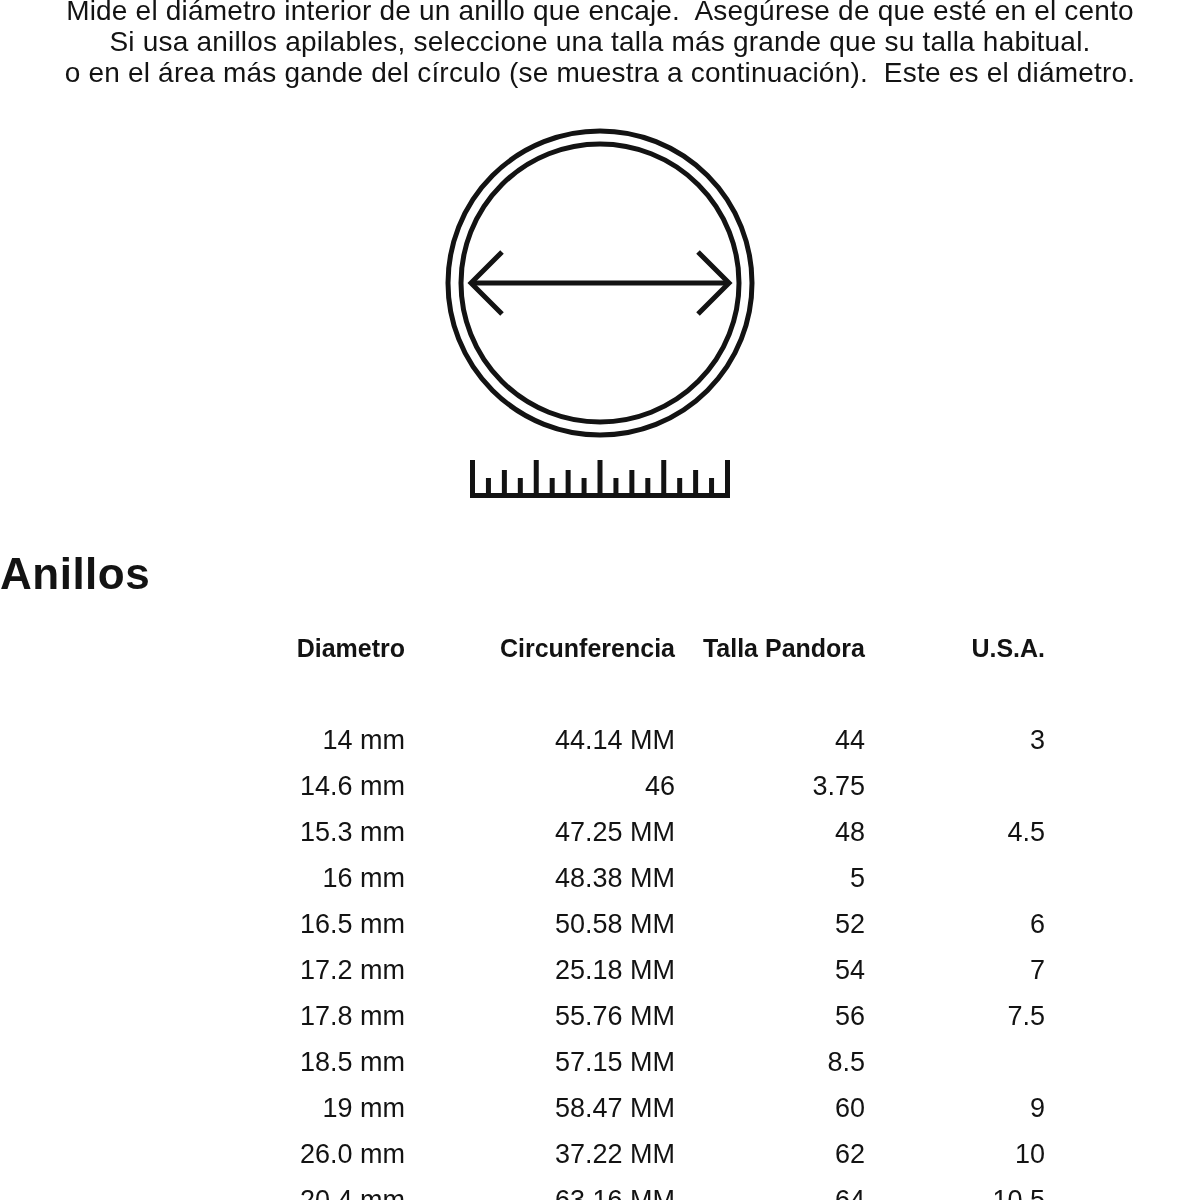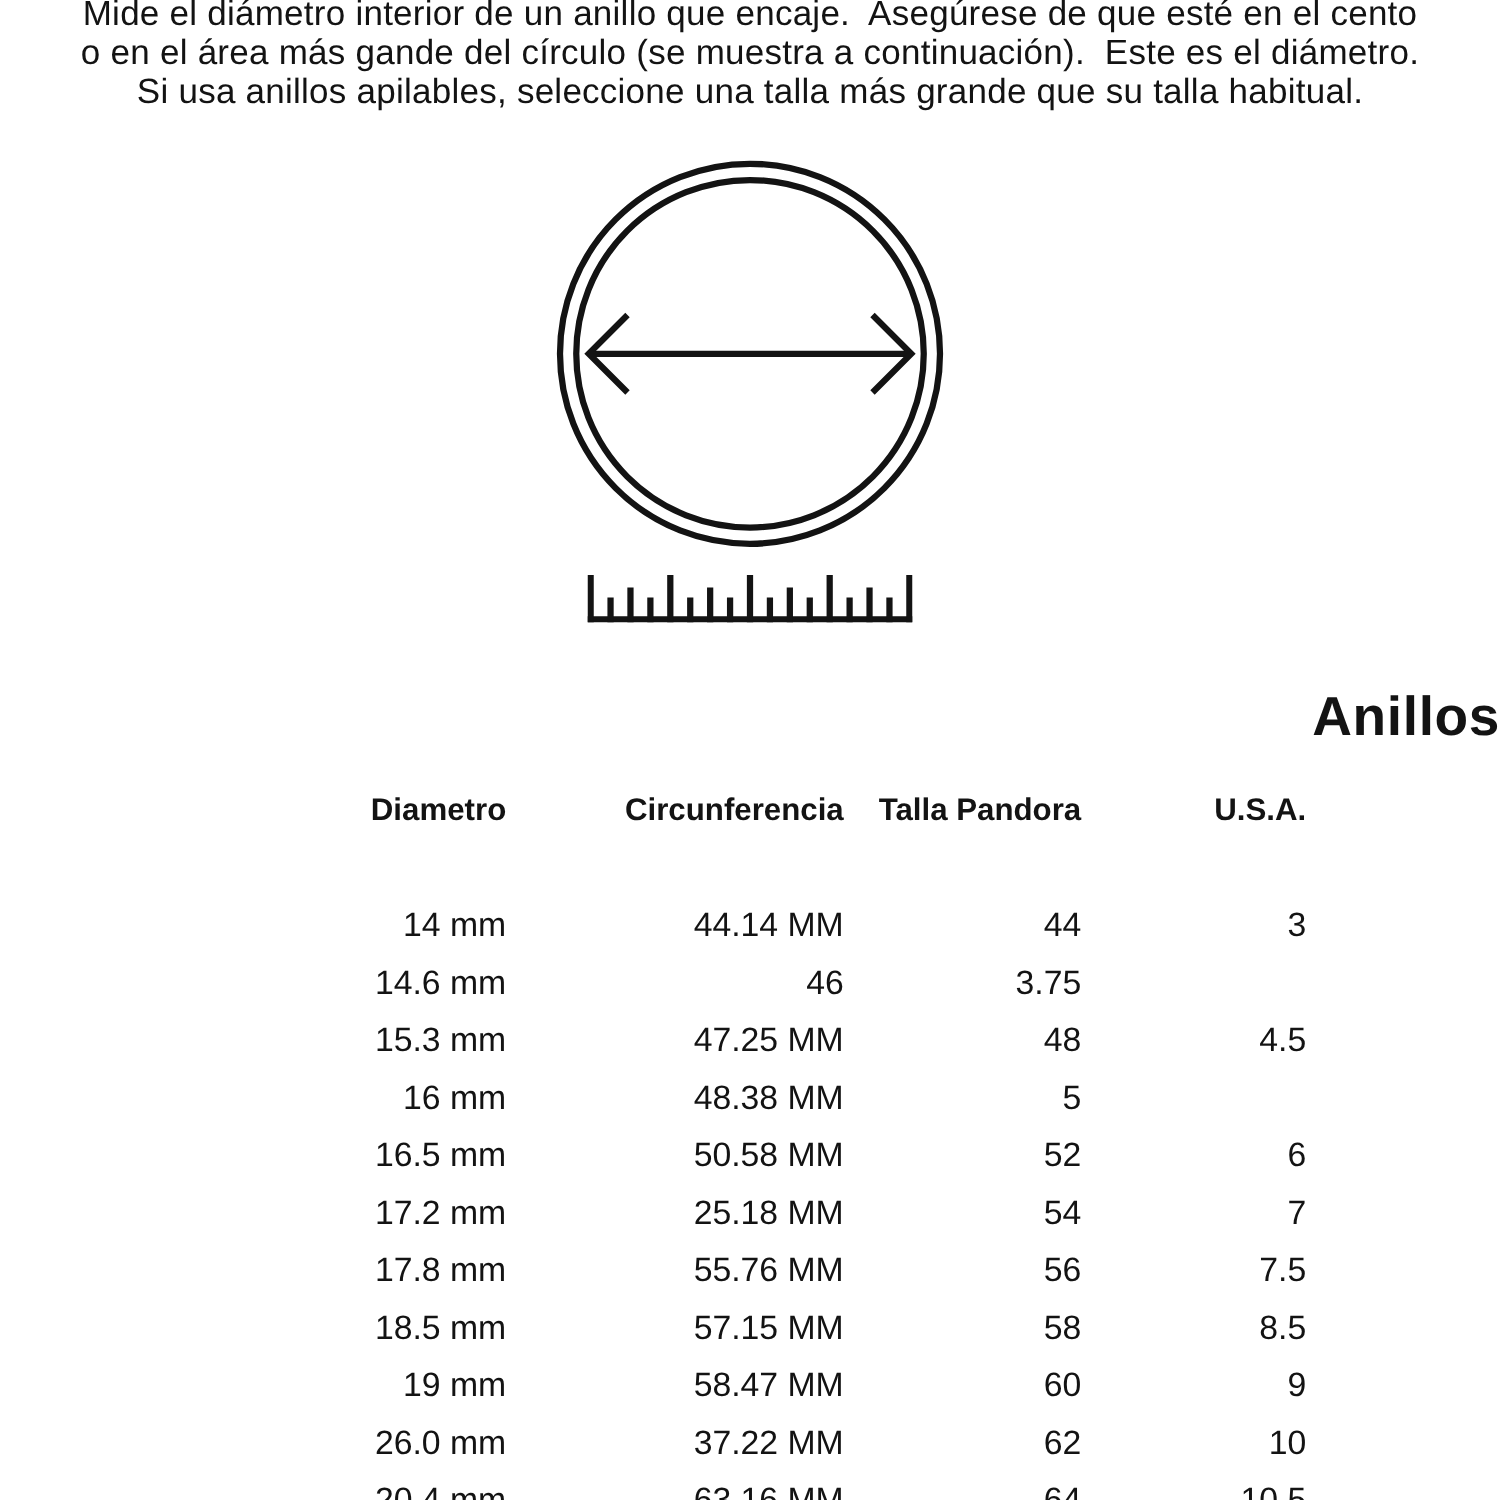--- a/index.html
+++ b/index.html
@@ -37,21 +37,21 @@
   .circle-wrap {
     margin-top: 35px;
     line-height: 0;
   }
   .ruler-wrap {
     margin-top: 17px;
     line-height: 0;
   }
   .section-title {
     margin-top: 50px;
-    text-align: right;
+    text-align: left;
     font-size: 44px;
     line-height: 52px;
     font-weight: 700;
     letter-spacing: 0.5px;
   }
   .size-table {
     margin-top: 25px;
     margin-left: 205px;
     width: 840px;
   }
@@ -78,22 +78,22 @@
     fill: none;
   }
 </style>
 </head>
 <body>
 
 <div class="page">
 
   <div class="intro">
     <div class="intro-line">Mide el diámetro interior de un anillo que encaje.  Asegúrese de que esté en el cento</div>
+    <div class="intro-line">Si usa anillos apilables, seleccione una talla más grande que su talla habitual.</div>
     <div class="intro-line">o en el área más gande del círculo (se muestra a continuación).  Este es el diámetro.</div>
-    <div class="intro-line">Si usa anillos apilables, seleccione una talla más grande que su talla habitual.</div>
   </div>
 
   <div class="diagram">
     <div class="circle-wrap">
       <svg width="320" height="320" viewBox="0 0 320 320" aria-hidden="true">
         <circle class="stroke" cx="160" cy="160" r="152" stroke-width="5"></circle>
         <circle class="stroke" cx="160" cy="160" r="139" stroke-width="5"></circle>
         <g>
           <line class="stroke" x1="31" y1="160" x2="289" y2="160" stroke-width="5"></line>
           <polyline class="stroke" points="62,129 31,160 62,191" stroke-width="5"></polyline>
@@ -172,21 +172,20 @@
         </div>
         <div class="trow">
           <div class="cell">17.8 mm</div>
           <div class="cell">55.76 MM</div>
           <div class="cell">56</div>
           <div class="cell">7.5</div>
         </div>
         <div class="trow">
           <div class="cell">18.5 mm</div>
           <div class="cell">57.15 MM</div>
-          <div class="cell">58</div>
           <div class="cell">8.5</div>
         </div>
         <div class="trow">
           <div class="cell">19 mm</div>
           <div class="cell">58.47 MM</div>
           <div class="cell">60</div>
           <div class="cell">9</div>
         </div>
         <div class="trow">
           <div class="cell">26.0 mm</div>

